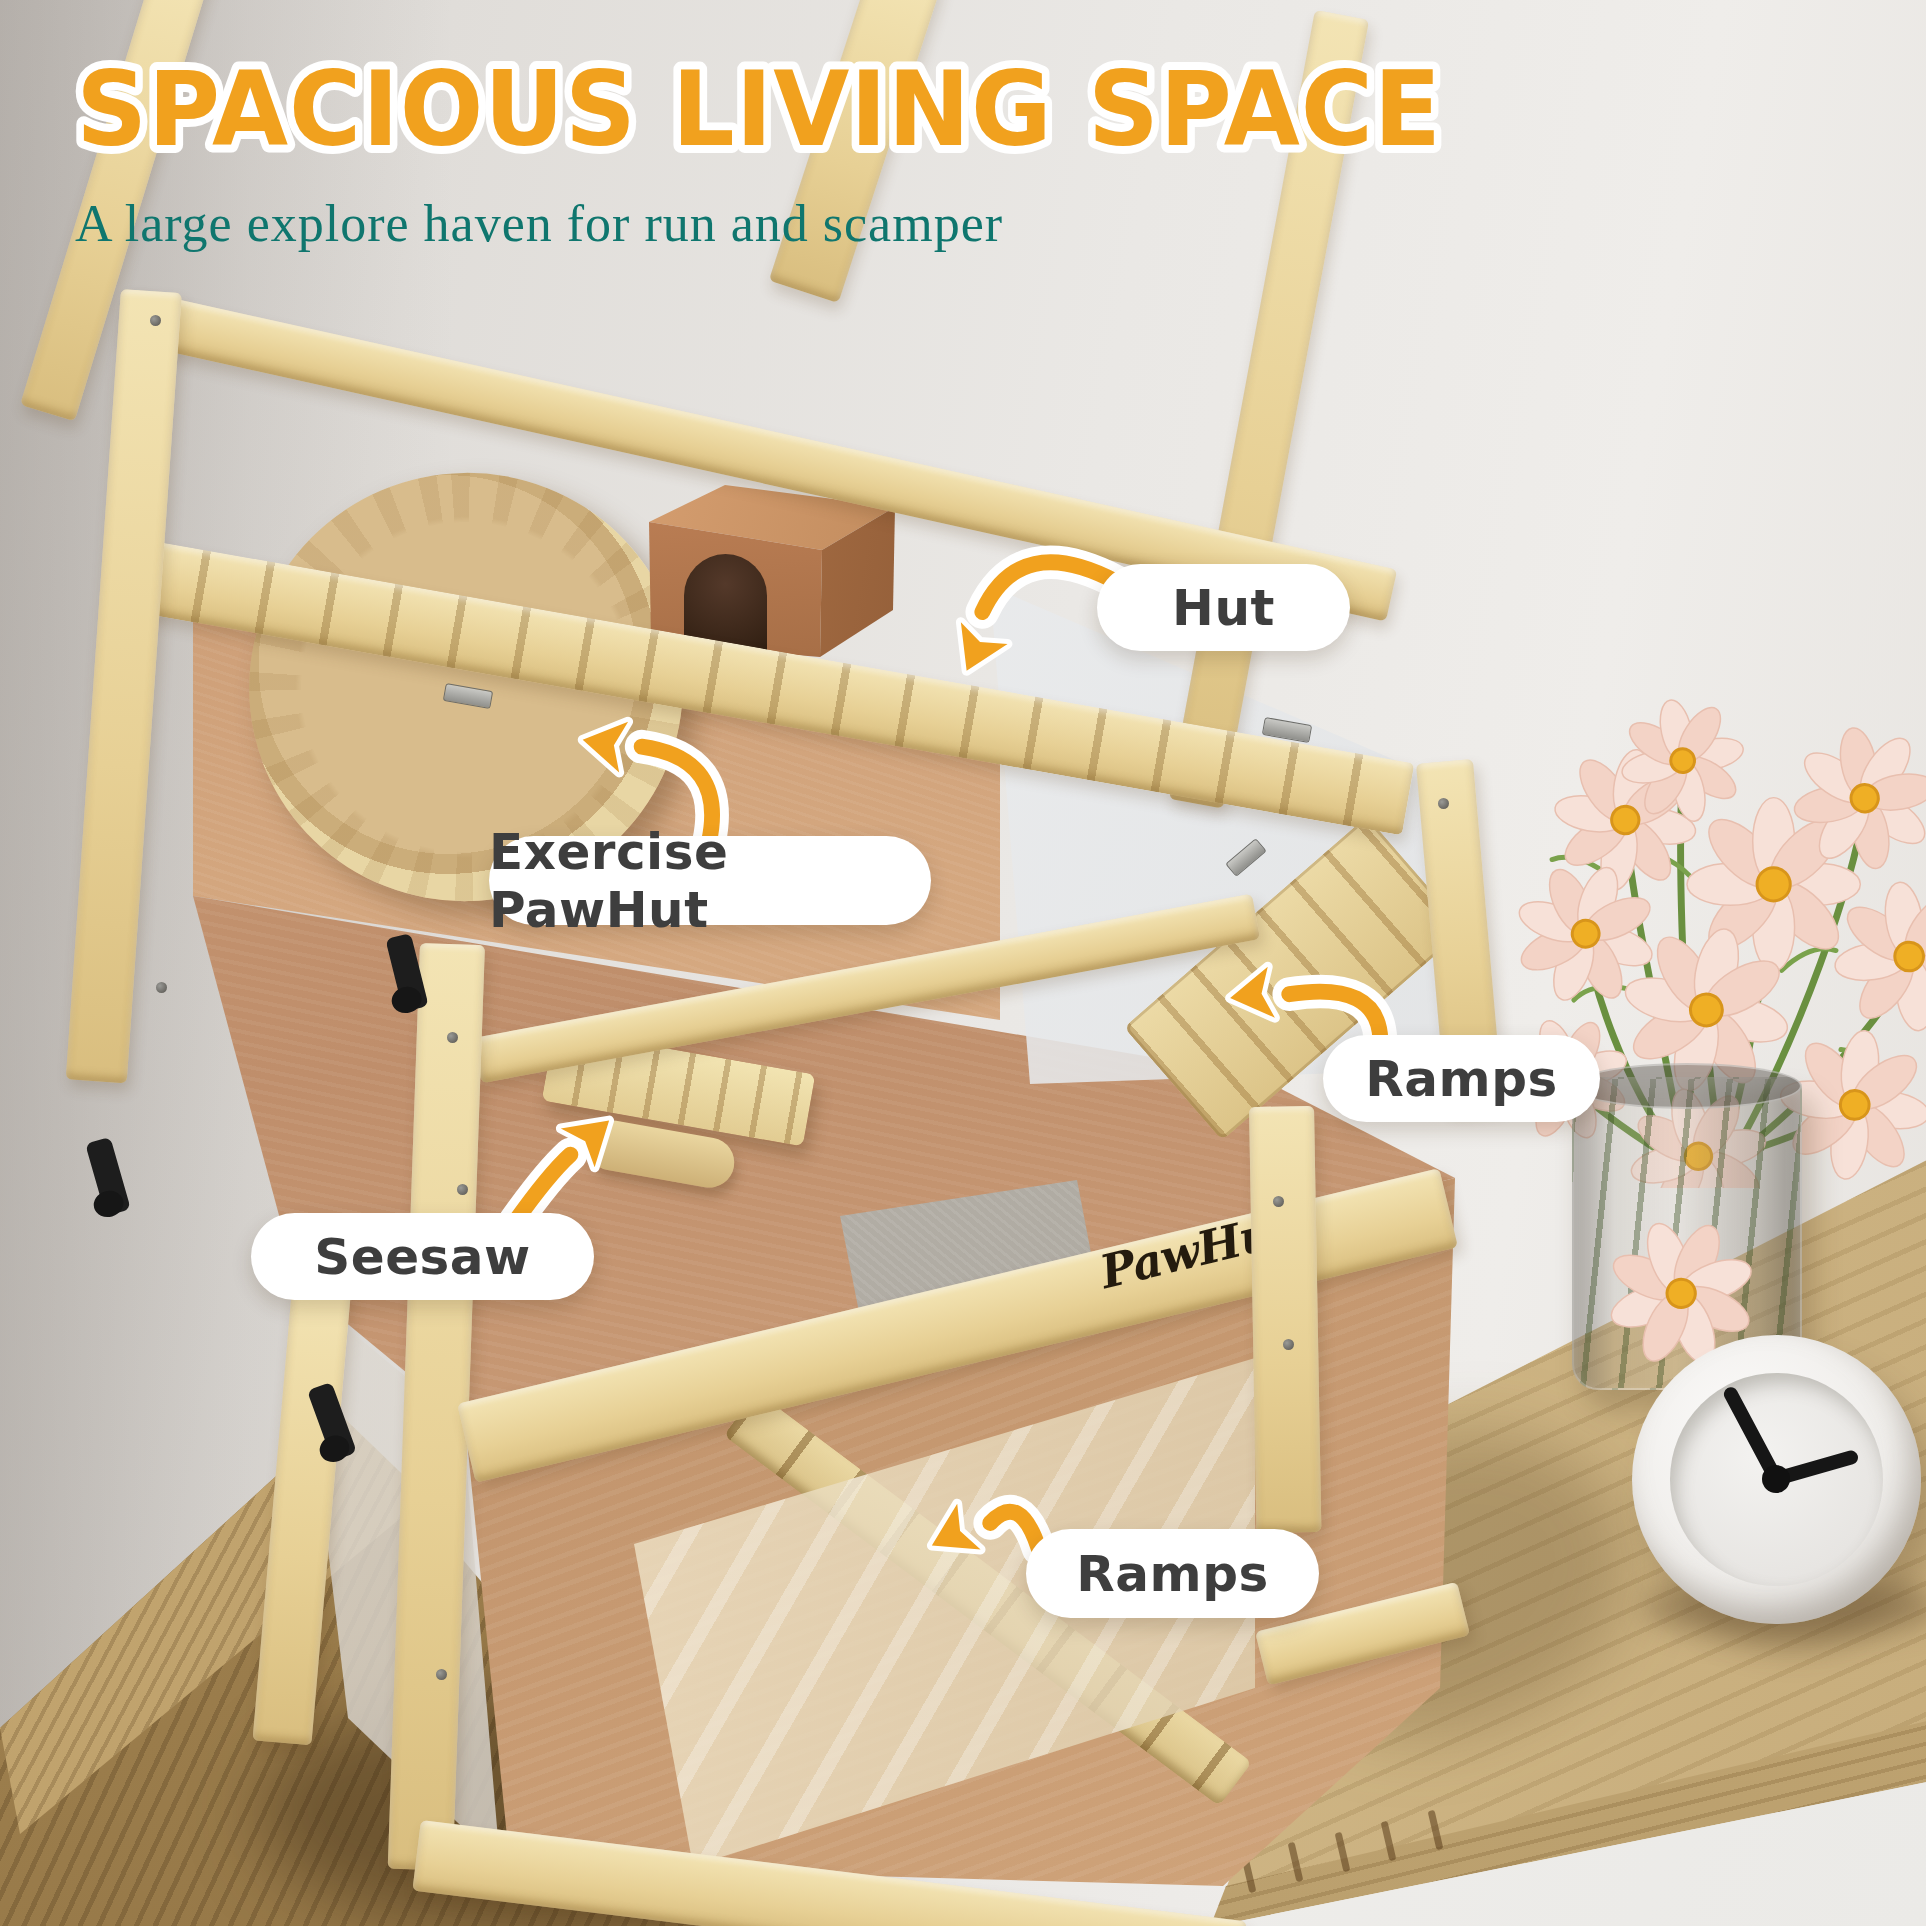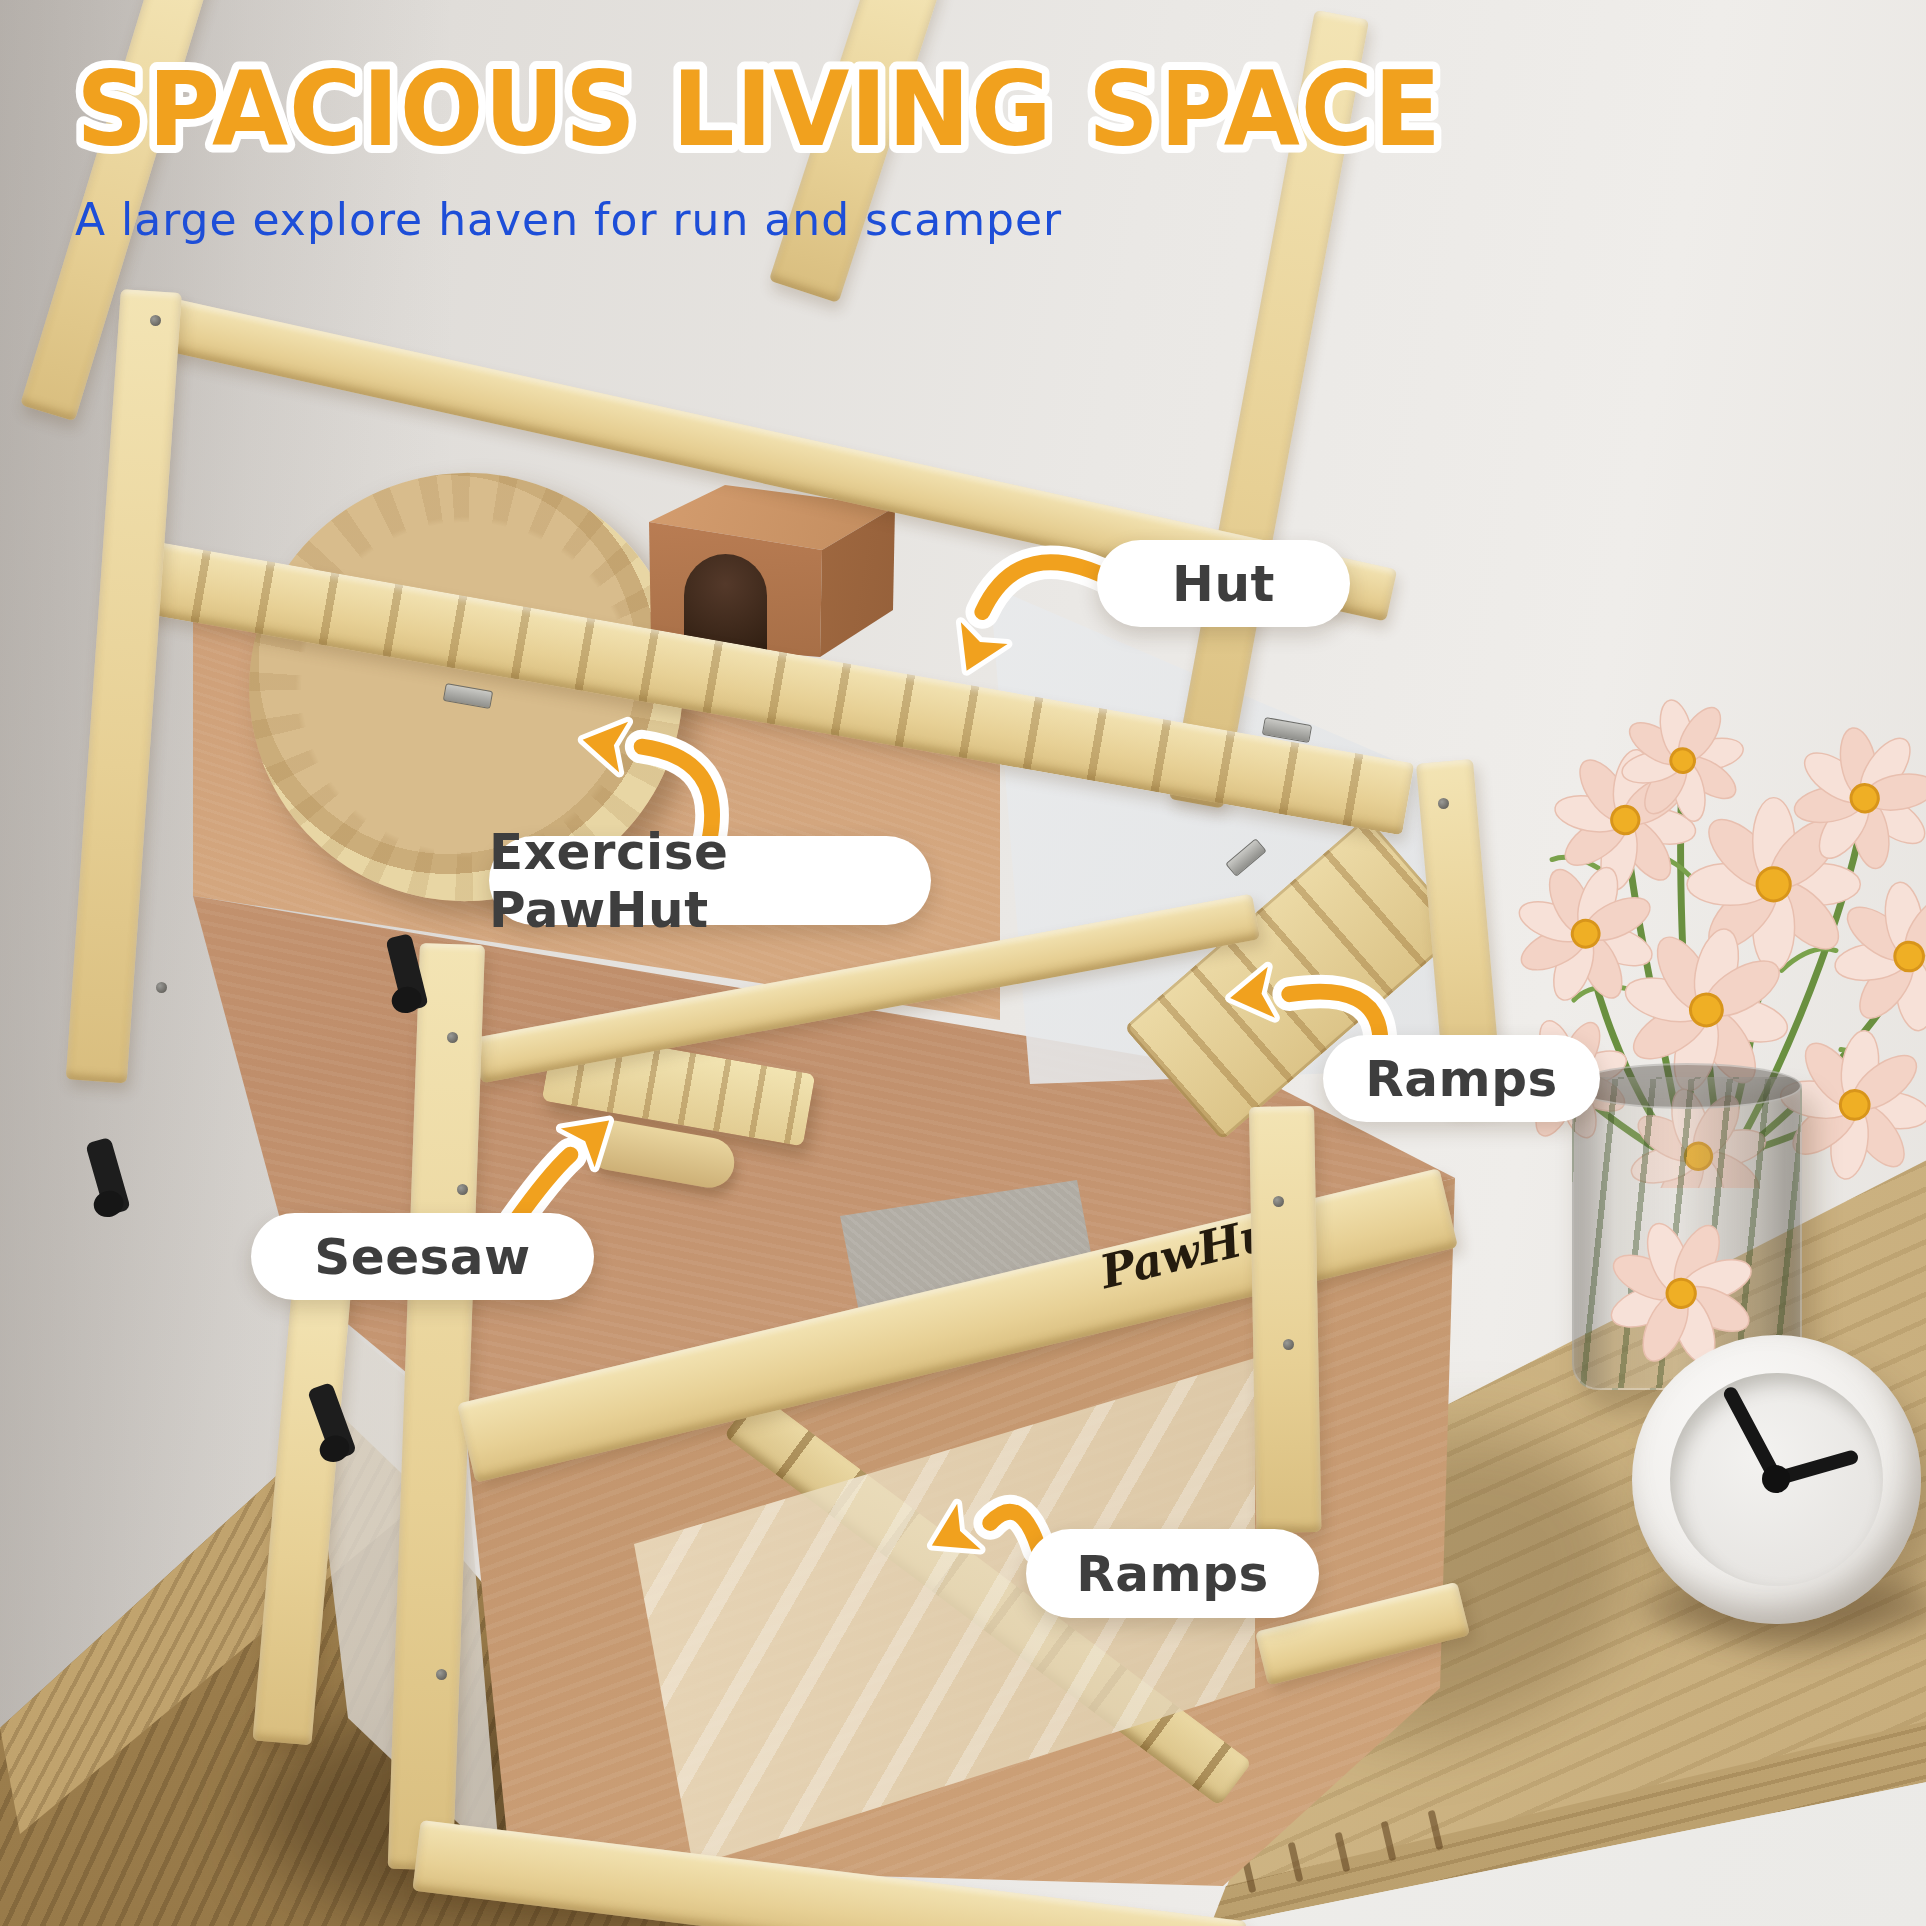--- a/index.html
+++ b/index.html
@@ -111,21 +111,21 @@
     background:radial-gradient(circle at 38% 32%,#FBFAF9,#EFEDEA 55%,#DCD9D5 80%,#CCC8C3 100%);
     box-shadow:inset -10px -16px 28px rgba(120,110,95,.35),16px 26px 32px rgba(90,70,40,.28);}
   .clock-face{position:absolute;inset:38px;border-radius:50%;
     background:radial-gradient(circle at 42% 38%,#F3F2F0,#E7E5E2 70%,#DEDBD7);
     box-shadow:inset 6px 10px 18px rgba(100,95,85,.32);}
   .hand{position:absolute;background:#161616;border-radius:7px;transform-origin:50% 100%;}
   .hand.minute{left:1769px;top:1376px;width:14px;height:103px;transform:rotate(-28deg);}
   .hand.hour{left:1769px;top:1394px;width:14px;height:85px;transform:rotate(74deg);}
   .clock-pin{left:1762px;top:1465px;width:28px;height:28px;border-radius:50%;background:#111;}
   
-  .subtitle{left:75px;top:194px;font-size:44px;font-weight:500;color:#1d4ed8;letter-spacing:1px;white-space:nowrap;}
+  .subtitle{left:75px;top:194px;font-size:52px;font-weight:500;color:#0f766e;letter-spacing:1px;white-space:nowrap;font-family:Liberation Serif, serif;}
   .pill{position:absolute;background:#fff;border-radius:46px;display:flex;align-items:center;justify-content:center;
     color:#3E3E3E;font-weight:600;font-size:50px;letter-spacing:0.5px;box-shadow:0 8px 20px rgba(60,40,10,.18);}
   svg text{font-family:"DejaVu Sans","Liberation Sans",sans-serif;}
 </style>
 </head>
 <body>
 
 <div class="abs wall"></div>
 <div class="abs wall-shade-left"></div>
 <div class="abs cabinet-left"></div>
@@ -378,21 +378,21 @@
       <path d="M0 28 L-26 -14 L0 -4 L26 -14 Z" transform="translate(594,1150) rotate(-131)" fill="#F1A11E" stroke="#FFFFFF" stroke-width="10" stroke-linejoin="round" paint-order="stroke"></path>
     </g>
     <g>
       <path d="M1049 1564 Q 1030 1506 1000 1538" stroke="#FFFFFF" stroke-width="34"></path>
       <path d="M1049 1564 Q 1030 1506 1000 1538" stroke="#F1A11E" stroke-width="16"></path>
       <path d="M0 28 L-26 -14 L0 -4 L26 -14 Z" transform="translate(966,1548) rotate(63)" fill="#F1A11E" stroke="#FFFFFF" stroke-width="10" stroke-linejoin="round" paint-order="stroke"></path>
     </g>
   </g>
 </svg>
 
-<div class="pill" style="left:1097px;top:540px;width:253px;height:87px;">
+<div class="pill" style="left:1097px;top:564px;width:253px;height:87px;">
     <span>Hut</span>
   </div>
 <div class="pill" style="left:489px;top:836px;width:442px;height:89px;">
     <span>Exercise PawHut</span>
   </div>
 <div class="pill" style="left:1323px;top:1035px;width:277px;height:87px;">
     <span>Ramps</span>
   </div>
 <div class="pill" style="left:251px;top:1213px;width:343px;height:87px;">
     <span>Seesaw</span>

